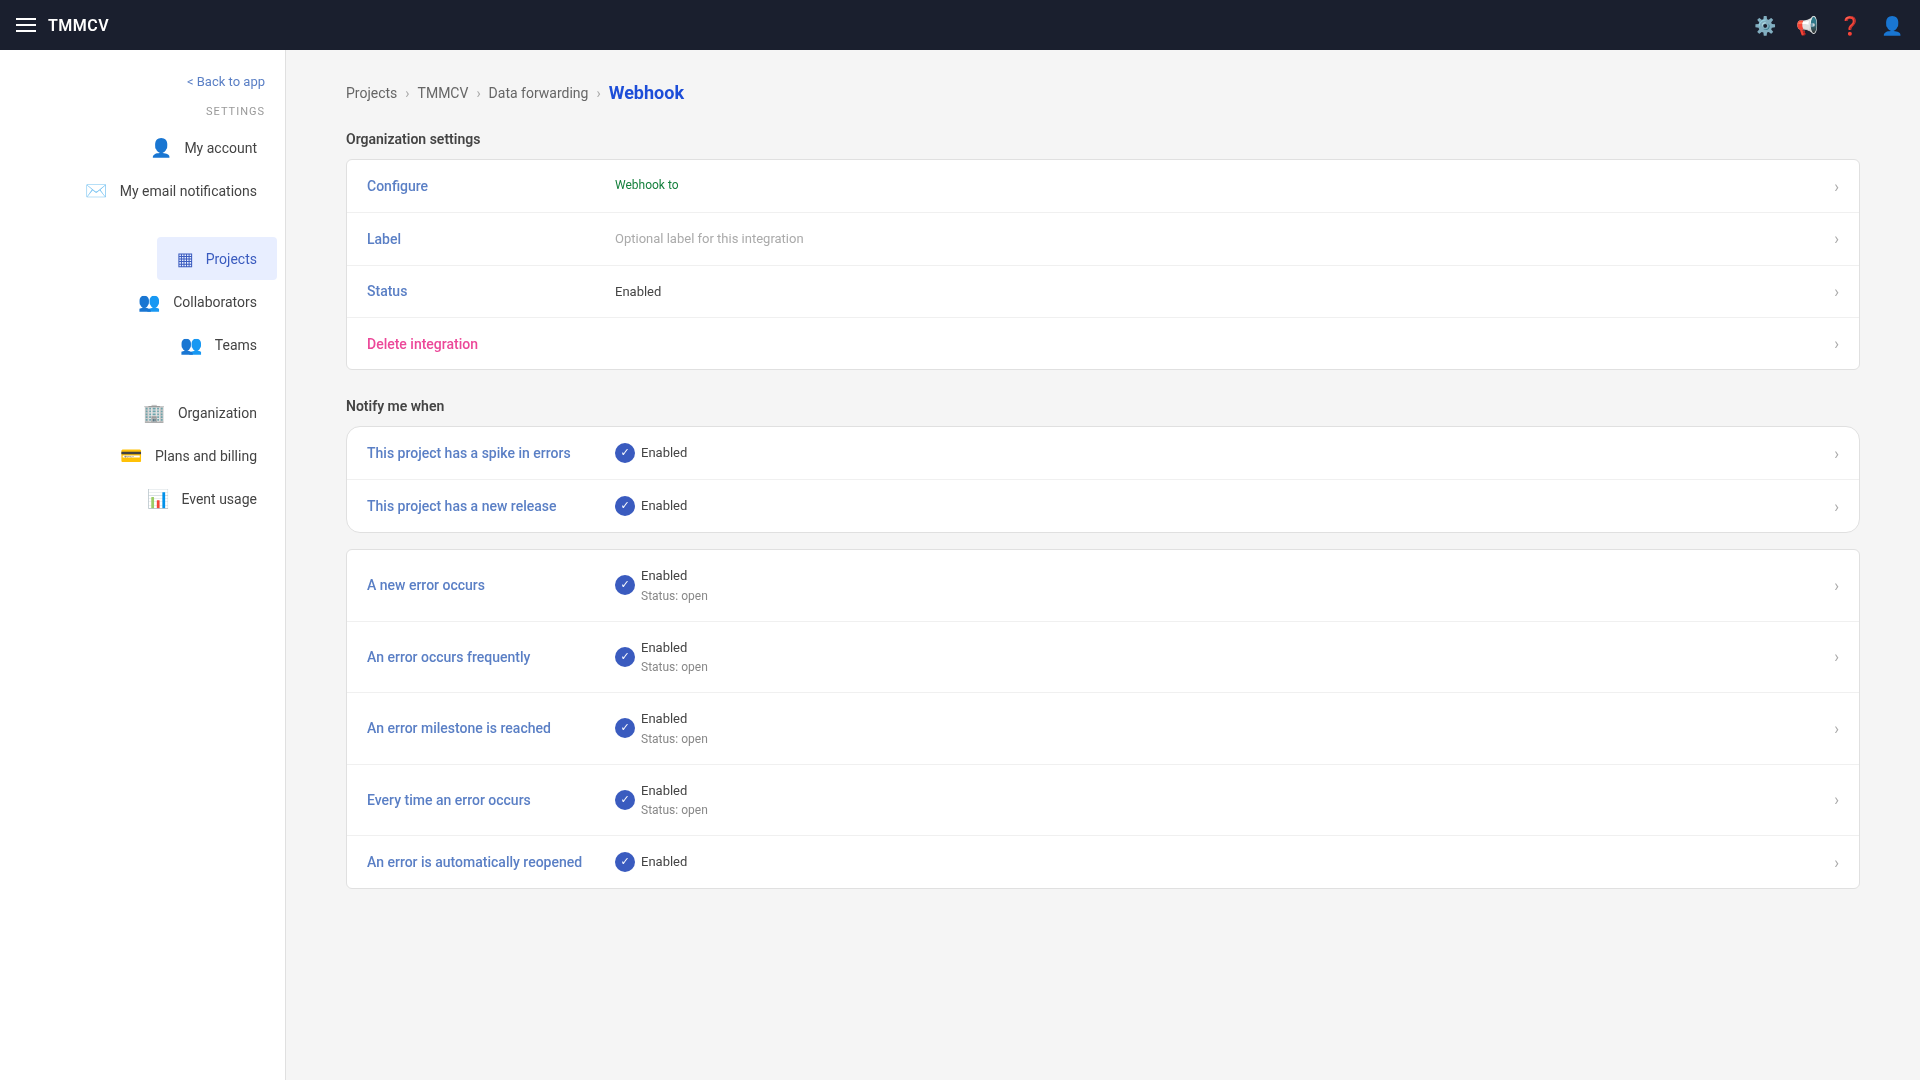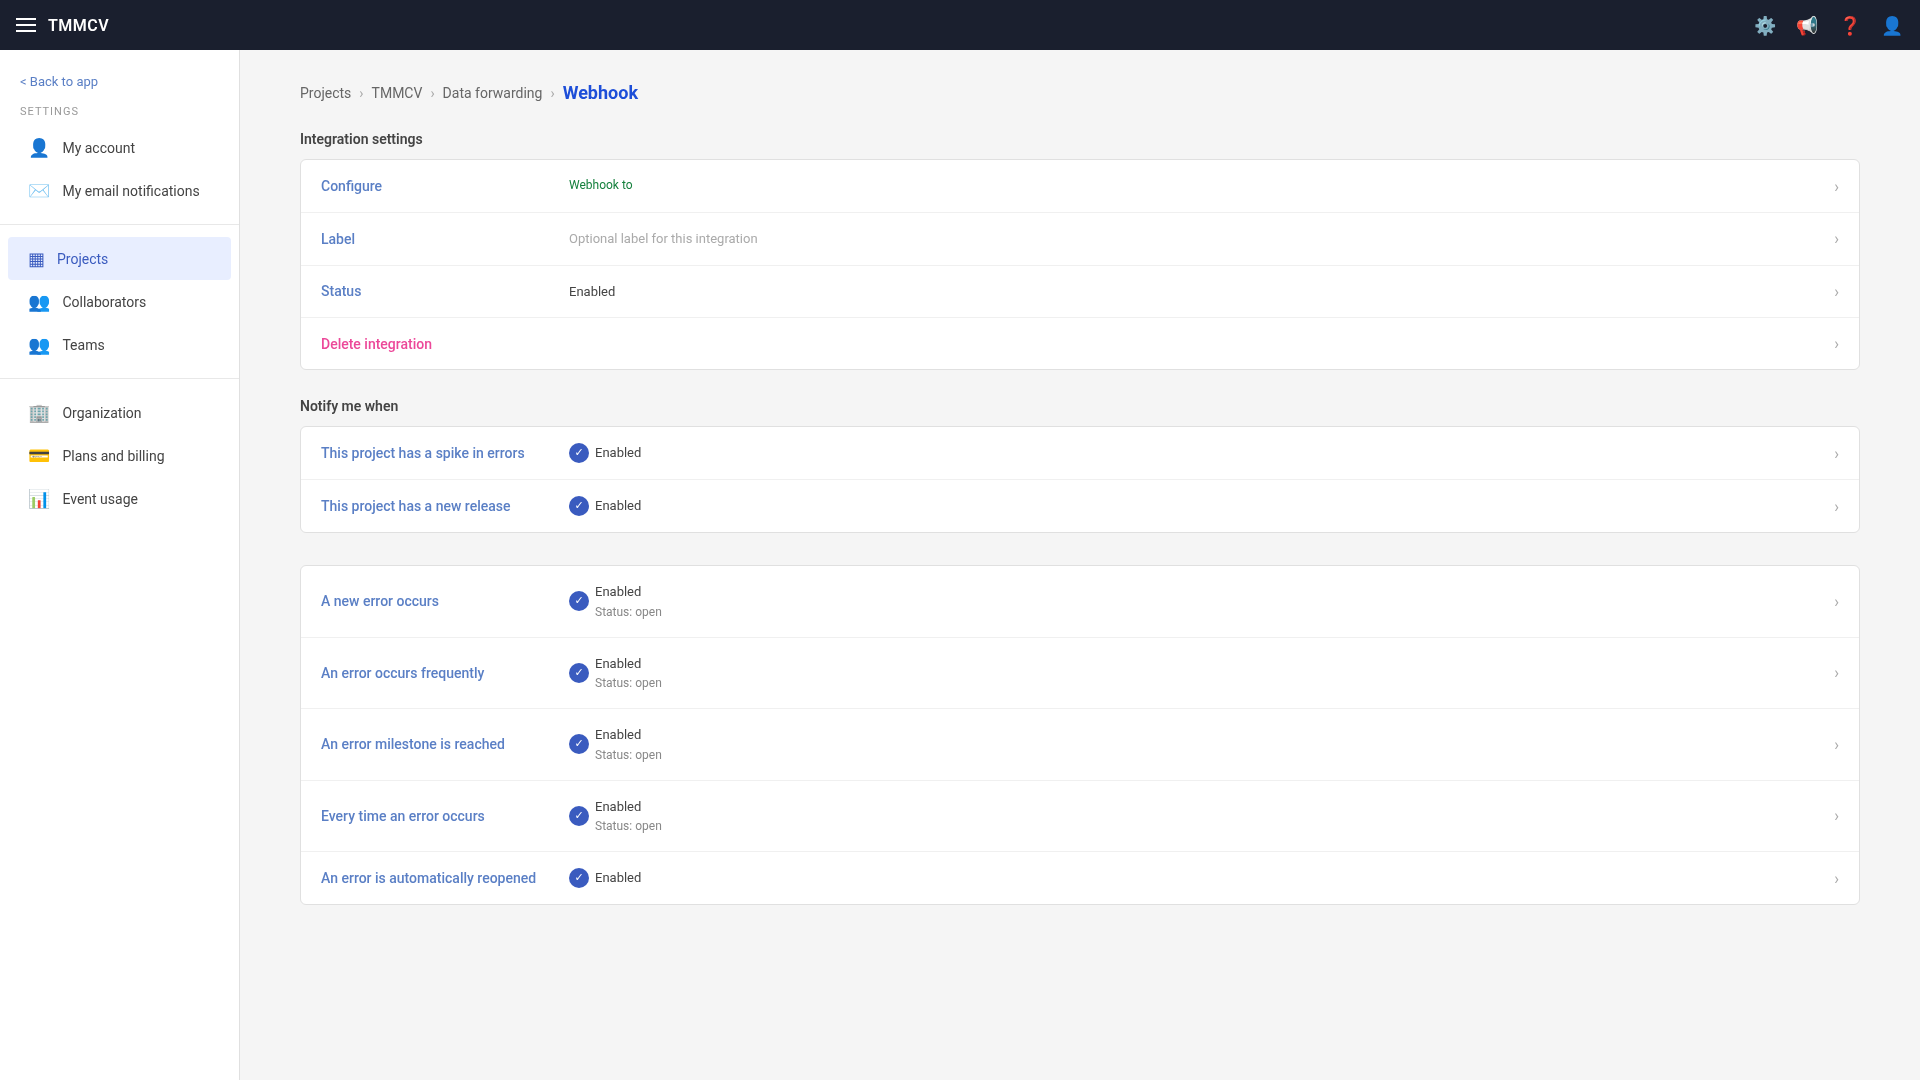--- a/index.html
+++ b/index.html
@@ -21,28 +21,29 @@
     .hamburger { display: flex; flex-direction: column; gap: 4px; cursor: pointer; }
     .hamburger span { display: block; width: 20px; height: 2px; background: #fff; }
     .topnav-icons { display: flex; align-items: center; gap: 20px; }
     .topnav-icon { color: #ccc; font-size: 18px; cursor: pointer; }
 
     
     .app-body { display: flex; flex: 1; overflow: hidden; }
 
     
     .sidebar {
-      width: 240px;
+      width: 286px;
       background: #fff;
       border-right: 1px solid #e0e0e0;
       display: flex;
       flex-direction: column;
       padding: 16px 0;
       overflow-y: auto;
       flex-shrink: 0;
+      align-items: flex-end;
     }
     .back-link {
       color: #5a7fc5;
       font-size: 13px;
       padding: 8px 20px 16px;
       cursor: pointer;
       display: flex;
       align-items: center;
       gap: 4px;
     }
@@ -235,21 +236,21 @@
       <a>Projects</a>
       <span class="separator">›</span>
       <a>TMMCV</a>
       <span class="separator">›</span>
       <a>Data forwarding</a>
       <span class="separator">›</span>
       <span class="current">Webhook</span>
     </div>
 
     <div>
-      <div class="section-title">Integration settings</div>
+      <div class="section-title">Organization settings</div>
 
       <div class="card">
 
         <div class="card-row">
           <div class="card-row-label">Configure</div>
           <div class="card-row-value">
             <div style="font-size:12px;color:#15803d;margin-bottom:2px;">Webhook to</div>
           </div>
           <span class="card-chevron">›</span>
         </div>
@@ -273,21 +274,21 @@
           <div class="card-row-value"></div>
           <span class="card-chevron">›</span>
         </div>
 
       </div>
     </div>
 
     <div class="notify-section">
       <div class="section-title">Notify me when</div>
 
-      <div class="card" style="margin-bottom:32px;">
+      <div class="card" style="margin-bottom:16px;border-radius:14px;">
         <div class="card-row">
           <div class="card-row-label">This project has a spike in errors</div>
           <div class="card-row-value">
             <div class="status-enabled">
               <div class="check-icon">✓</div>
               <span class="status-text">Enabled</span>
             </div>
           </div>
           <span class="card-chevron">›</span>
         </div>

